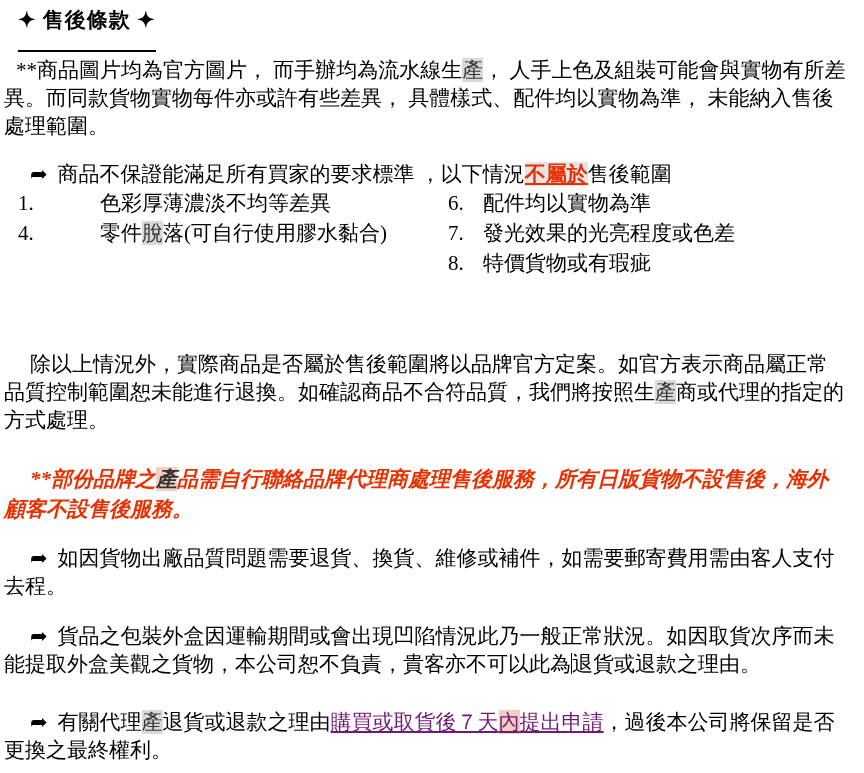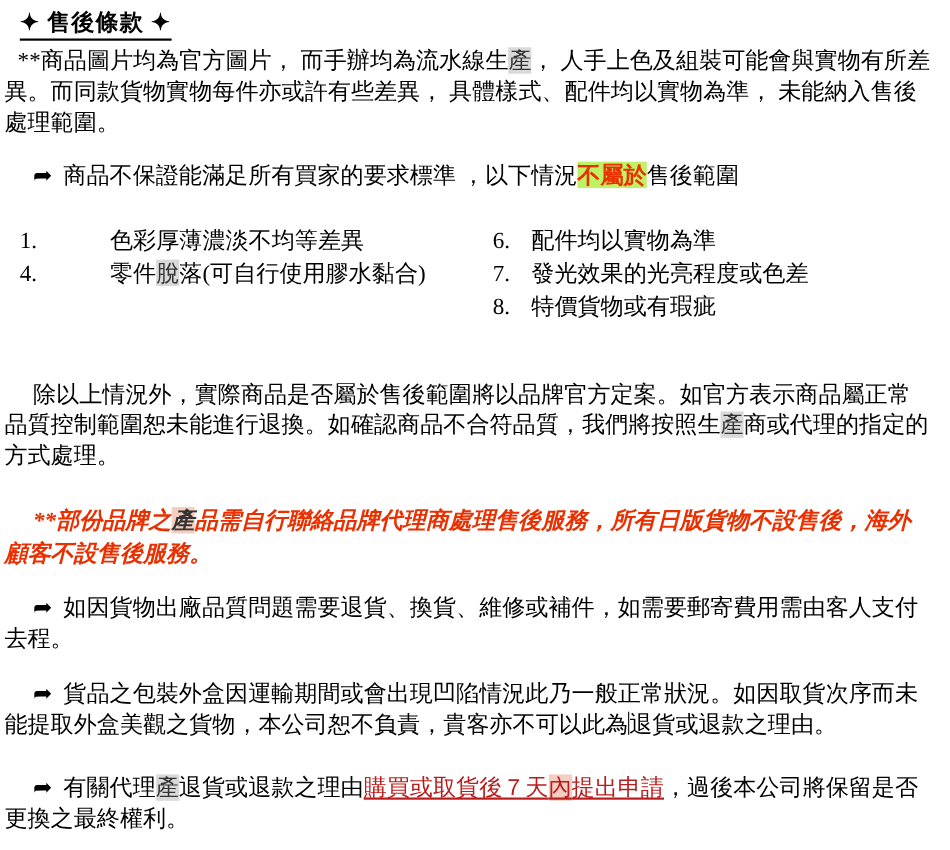--- a/index.html
+++ b/index.html
@@ -5,43 +5,44 @@
   html,body{margin:0;padding:0;}
   body{
     width:864px;height:773px;background:#ffffff;overflow:hidden;
     font-family:"Liberation Serif","DejaVu Serif",serif;
     font-size:21px;color:#000;
   }
   .doc{padding:6px 16px 0 4px;}
   .p{line-height:28px;margin:0;}
   .title{
     margin-left:14px;font-weight:bold;display:inline-block;
-    border-bottom:2px solid #000;padding-bottom:1px;letter-spacing:1px;
+    border-bottom:2px solid #000;padding-bottom:16px;letter-spacing:1px;
   }
   .intro{margin-top:4px;text-indent:12px;}
   .arrowline{text-indent:26px;}
   .a1{margin-top:20px;}
   .arrow{display:inline-block;margin-right:10px;text-indent:0;}
   .hl{
-    color:#e93000;background:#bef264;font-weight:bold;
+    color:#e93000;background:#e5e5e5;font-weight:bold;
+    text-decoration:underline;
   }
-  .list{display:flex;margin-top:30px;}
+  .list{display:flex;}
   .lcol{width:444px;}
   .rcol{flex:1;}
   .lrow{height:30px;line-height:30px;white-space:nowrap;}
   .lcol .lnum{display:inline-block;width:82px;margin-left:14px;}
   .rcol .lnum{display:inline-block;width:35px;}
   .fb{background:#d9d9d9;color:#333;}
   .fbred{background:#f6cdc1;}
-  .para{margin-top:51px;text-indent:26px;}
+  .para{margin-top:72px;text-indent:26px;}
   .redp{margin-top:30px;color:#e93000;font-weight:bold;text-indent:26px;line-height:30px;font-style:italic;}
   .a2{margin-top:20px;}
   .a3{margin-top:22px;}
   .a4{margin-top:30px;}
-  .redu{color:#b91c1c;text-decoration:underline;}
+  .redu{color:#701a75;text-decoration:underline;}
   .caret{display:inline-block;width:1px;height:21px;background:#000;vertical-align:-3px;}
 </style>
 </head>
 <body>
 
 <div class="doc">
 
   <div>
     <span class="title">✦ 售後條款 ✦</span>
   </div>

